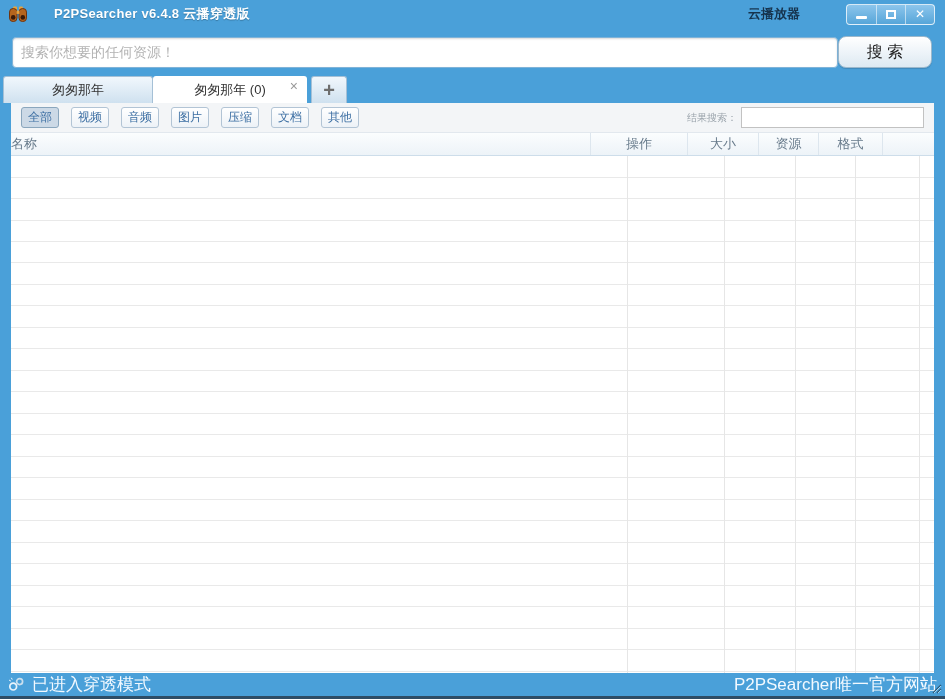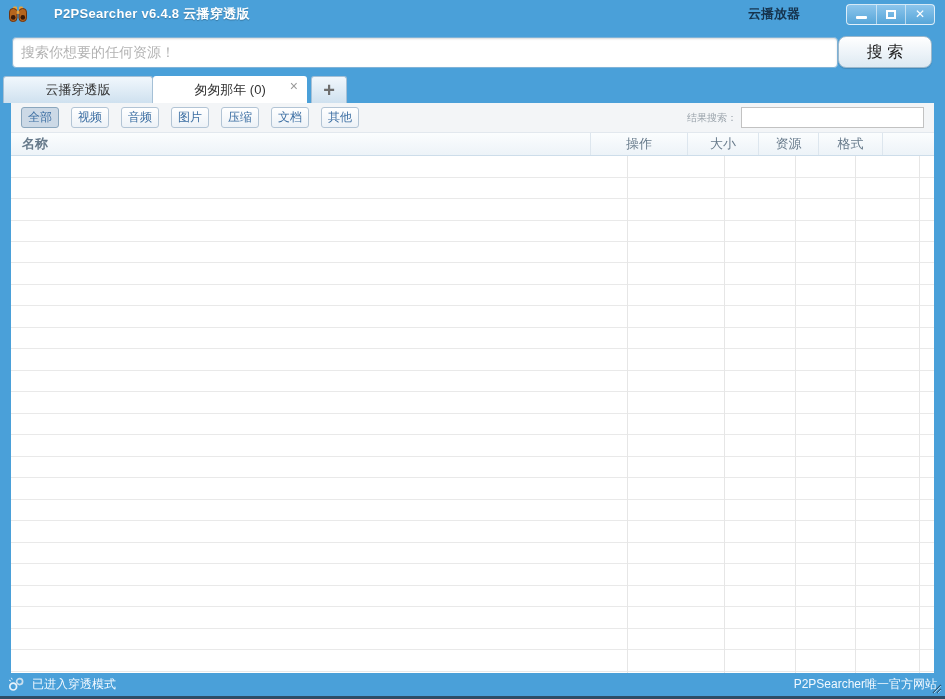--- a/index.html
+++ b/index.html
@@ -103,21 +103,21 @@
 
   
   .table-header {
     height:24px; display:flex;
     background:linear-gradient(#fbfdfe,#edf3f8);
     border-top:1px solid #e2e8ee;
     border-bottom:1px solid #cdddea;
     font-size:13px; color:#66798a;
   }
   .th { display:flex; align-items:center; justify-content:center; border-right:1px solid #dde6ee; height:100%; }
-  .th-name { width:580px; justify-content:flex-start; padding-left:11px;font-weight:bold; }
+  .th-name { width:580px; justify-content:flex-start; padding-left:0; }
   .th-action { width:97px; }
   .th-size { width:71px; }
   .th-source { width:60px; }
   .th-format { width:64px; }
   .th-filler { flex:1; border-right:none; }
 
   .table-body {
     height:517px; position:relative;
     background:repeating-linear-gradient(
       to bottom,
@@ -125,21 +125,21 @@
       #e9e9e9 20.5px, #e9e9e9 21.5px);
   }
   .vline { position:absolute; top:0; bottom:0; width:1px; background:#e6e6e6; }
   .vl-1 { left:616px; } .vl-2 { left:713px; } .vl-3 { left:784px; }
   .vl-4 { left:844px; } .vl-5 { left:908px; }
 
   
   .statusbar {
     height:23px; background:#4aa0d9;
     display:flex; align-items:center; padding:0 8px;
-    color:#f2f9ff; font-size:12px; position:relative;
+    color:#f2f9ff; font-size:17px; position:relative;
   }
   .status-icon { margin-right:7px; }
   .status-right { margin-left:auto; }
   .resize-grip { position:absolute; right:3px; bottom:2px; }
 </style>
 </head>
 <body>
 
 <div class="window">
 
@@ -170,21 +170,21 @@
     </div>
   </div>
 
   <div class="search-row">
     <input class="search-input" type="text" placeholder="搜索你想要的任何资源！" style="">
     <button class="search-btn">搜 索</button>
   </div>
 
   <div class="tabstrip">
     <div class="tab inactive">
-      <span>云播穿透版</span>
+      <span>匆匆那年</span>
     </div>
     <div class="tab active">
       <span>匆匆那年 (0)</span>
       <span class="tab-close">×</span>
     </div>
     <div class="newtab">
       <span>+</span>
     </div>
   </div>
 

